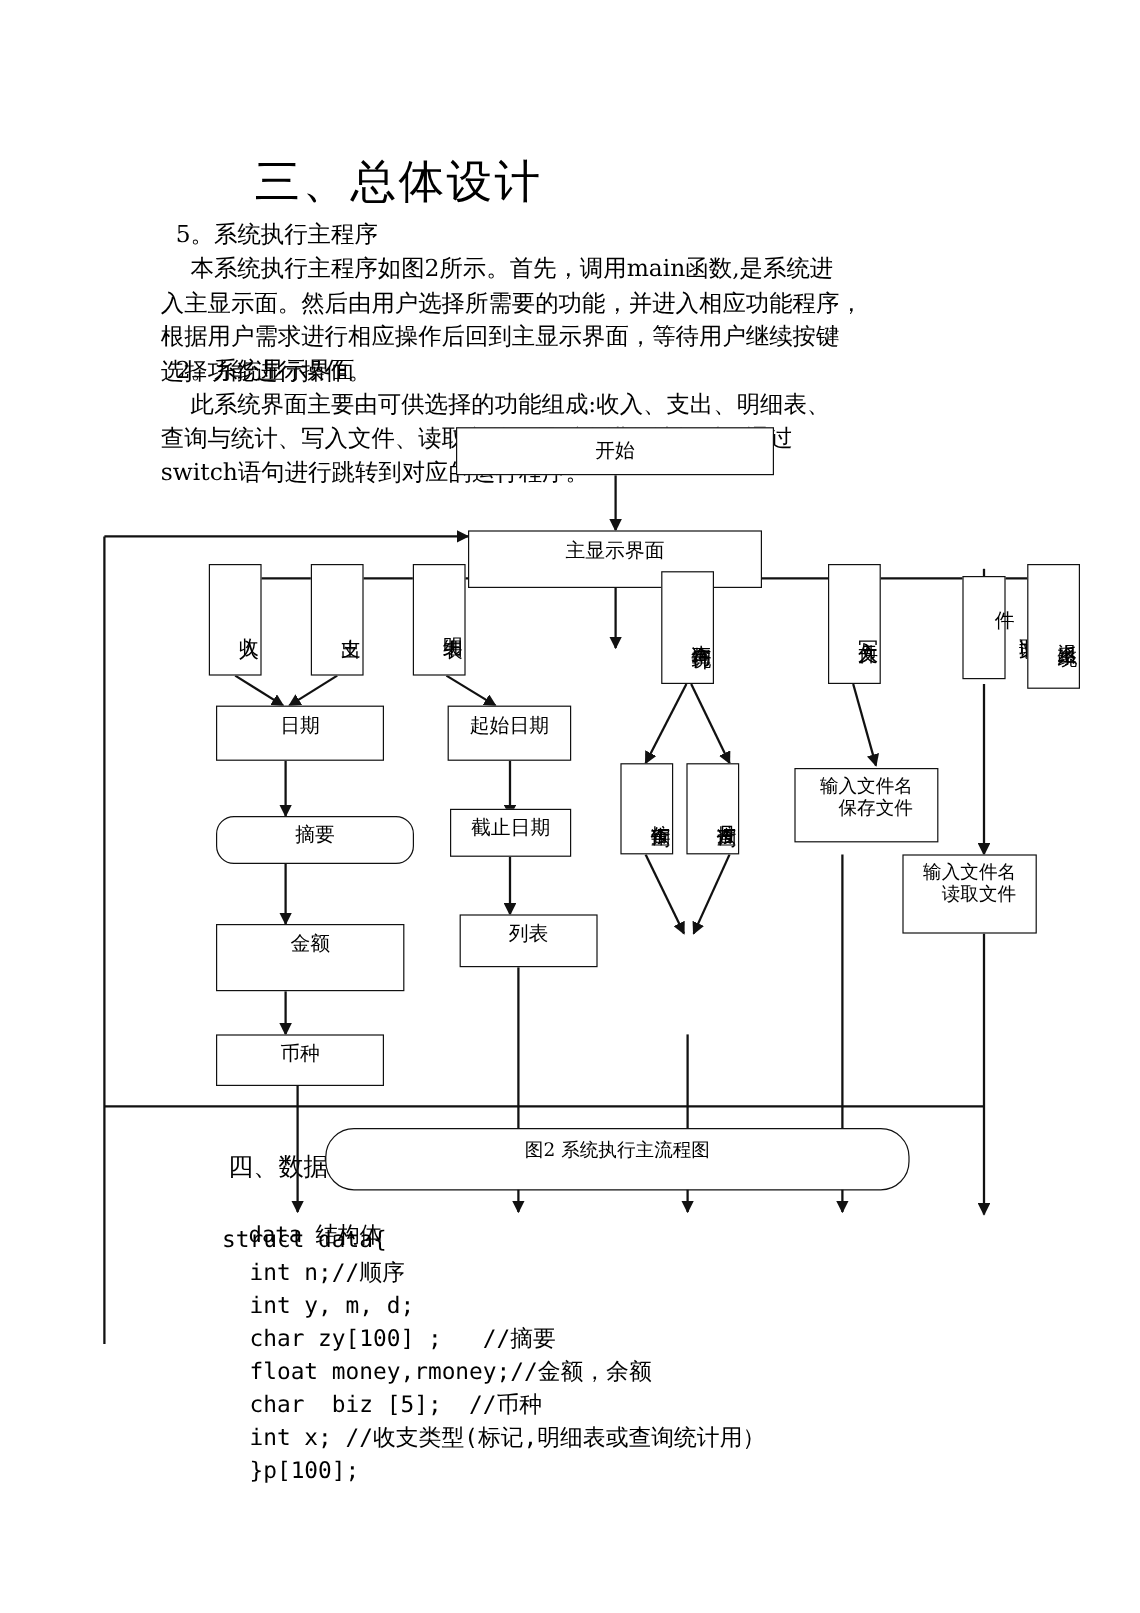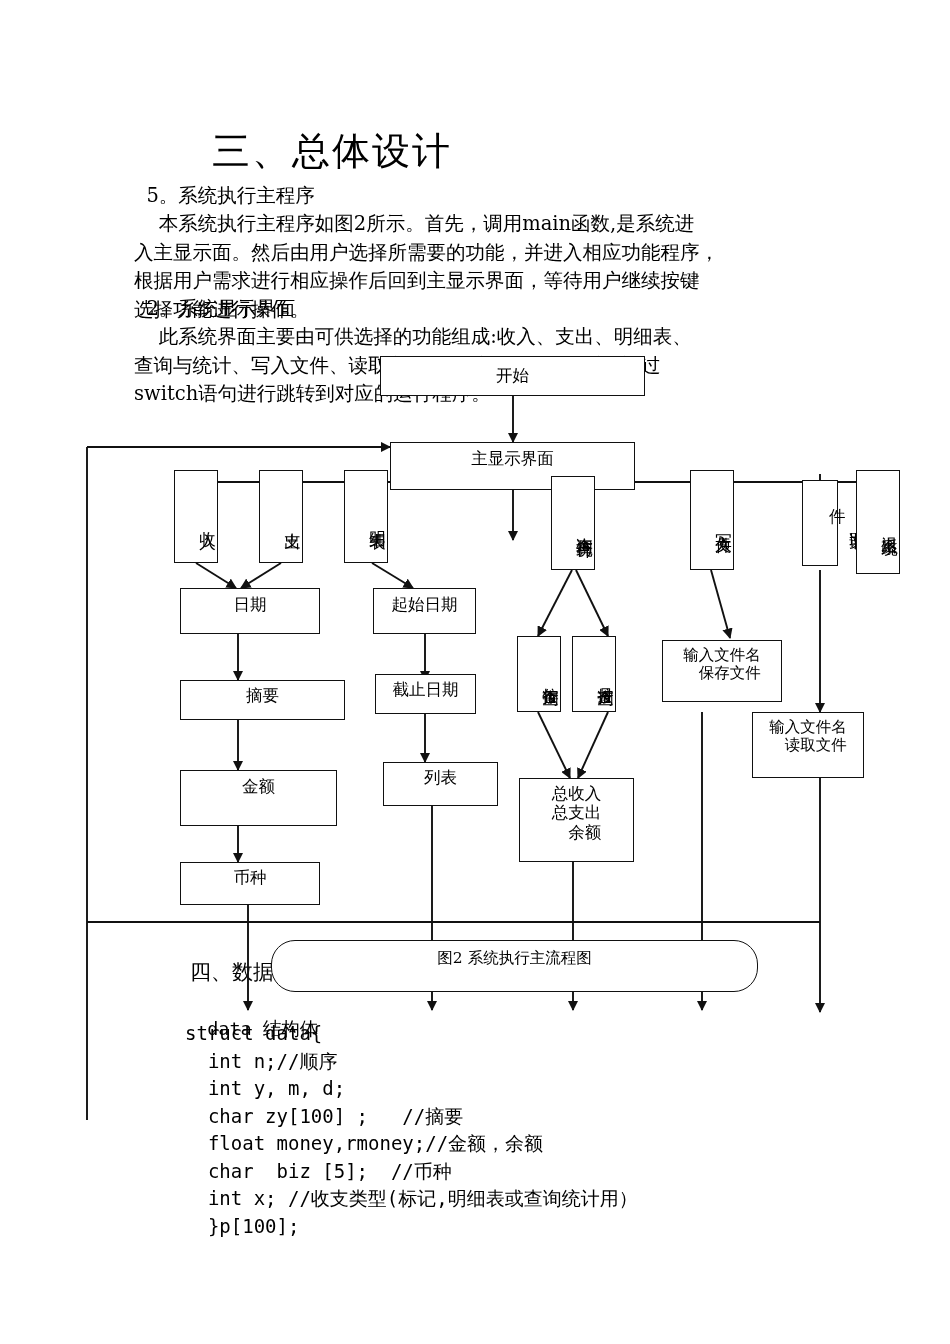--- a/index.html
+++ b/index.html
@@ -173,32 +173,29 @@
 
   <div class="node" style="left:373px;top:588px;width:103px;height:46px;align-items:flex-start;padding-top:6px;">起始日期</div>
 
   <div class="node vert-rev" style="left:517px;top:636px;width:44px;height:76px;">按年查询</div>
 
   <div class="node vert-rev" style="left:572px;top:636px;width:44px;height:76px;">按月查询</div>
 
   <div class="node multi smalltxt" style="left:662px;top:640px;width:120px;height:62px;align-items:flex-start;padding-top:5px;">输入文件名
 保存文件</div>
 
-  <div class="node" style="left:180px;top:680px;width:165px;height:40px;align-items:flex-start;padding-top:5px;">摘要</div>
+  <div class="node" style="left:180px;top:680px;width:165px;height:40px;align-items:flex-start;padding-top:5px;border-radius:15px;">摘要</div>
 
   <div class="node" style="left:375px;top:674px;width:101px;height:40px;align-items:flex-start;padding-top:5px;">截止日期</div>
 
   <div class="node multi smalltxt" style="left:752px;top:712px;width:112px;height:66px;align-items:flex-start;padding-top:5px;">输入文件名
 读取文件</div>
 
   <div class="node" style="left:180px;top:770px;width:157px;height:56px;align-items:flex-start;padding-top:6px;">金额</div>
 
   <div class="node" style="left:383px;top:762px;width:115px;height:44px;align-items:flex-start;padding-top:5px;">列表</div>
 
-  <div class="node multi" style="left:519px;top:778px;width:115px;height:84px;align-items:flex-start;padding-top:5px;">总收入
-总支出
-余额</div>
 
   <div class="node" style="left:180px;top:862px;width:140px;height:43px;align-items:flex-start;padding-top:5px;">币种</div>
 
   <div class="node smalltxt" style="left:271px;top:940px;width:487px;height:52px;align-items:flex-start;padding-top:8px;border-radius:24px;">图2    系统执行主流程图</div>
 
 </div>
 
 </body></html>

